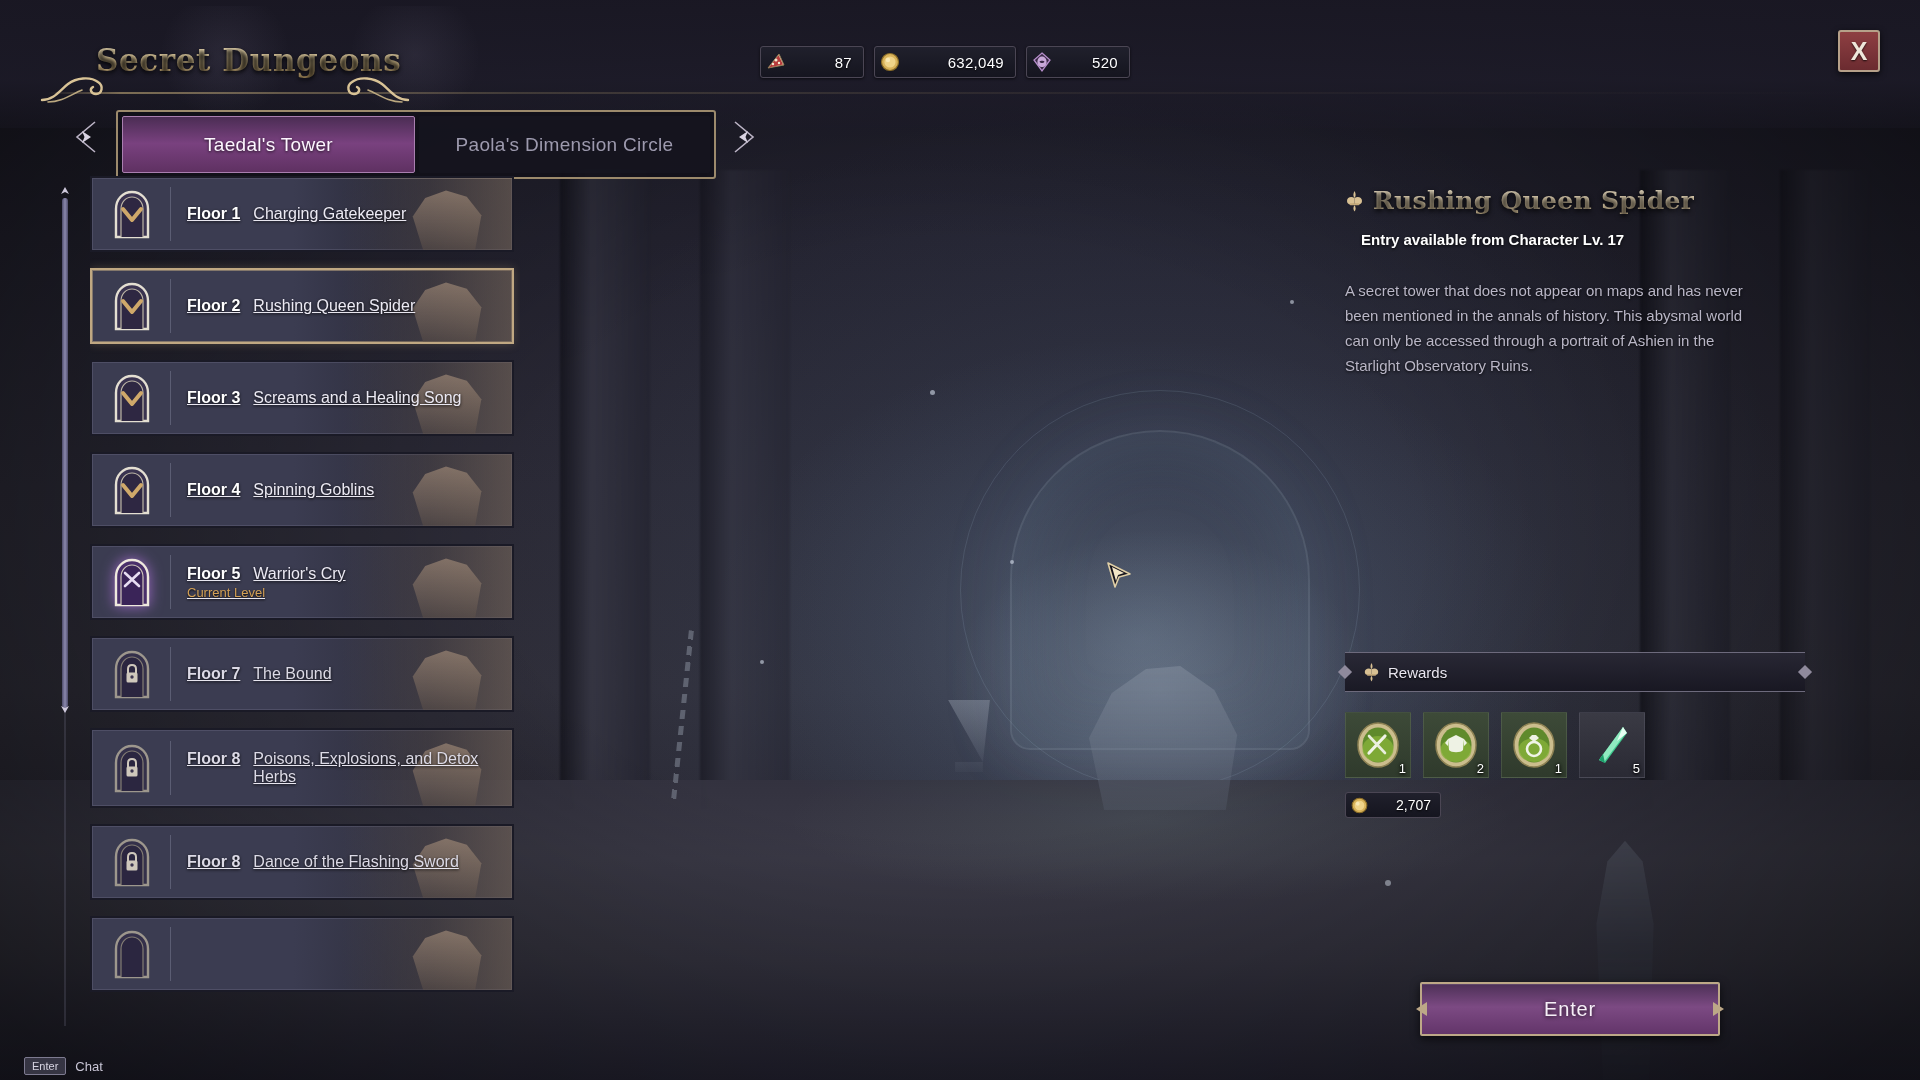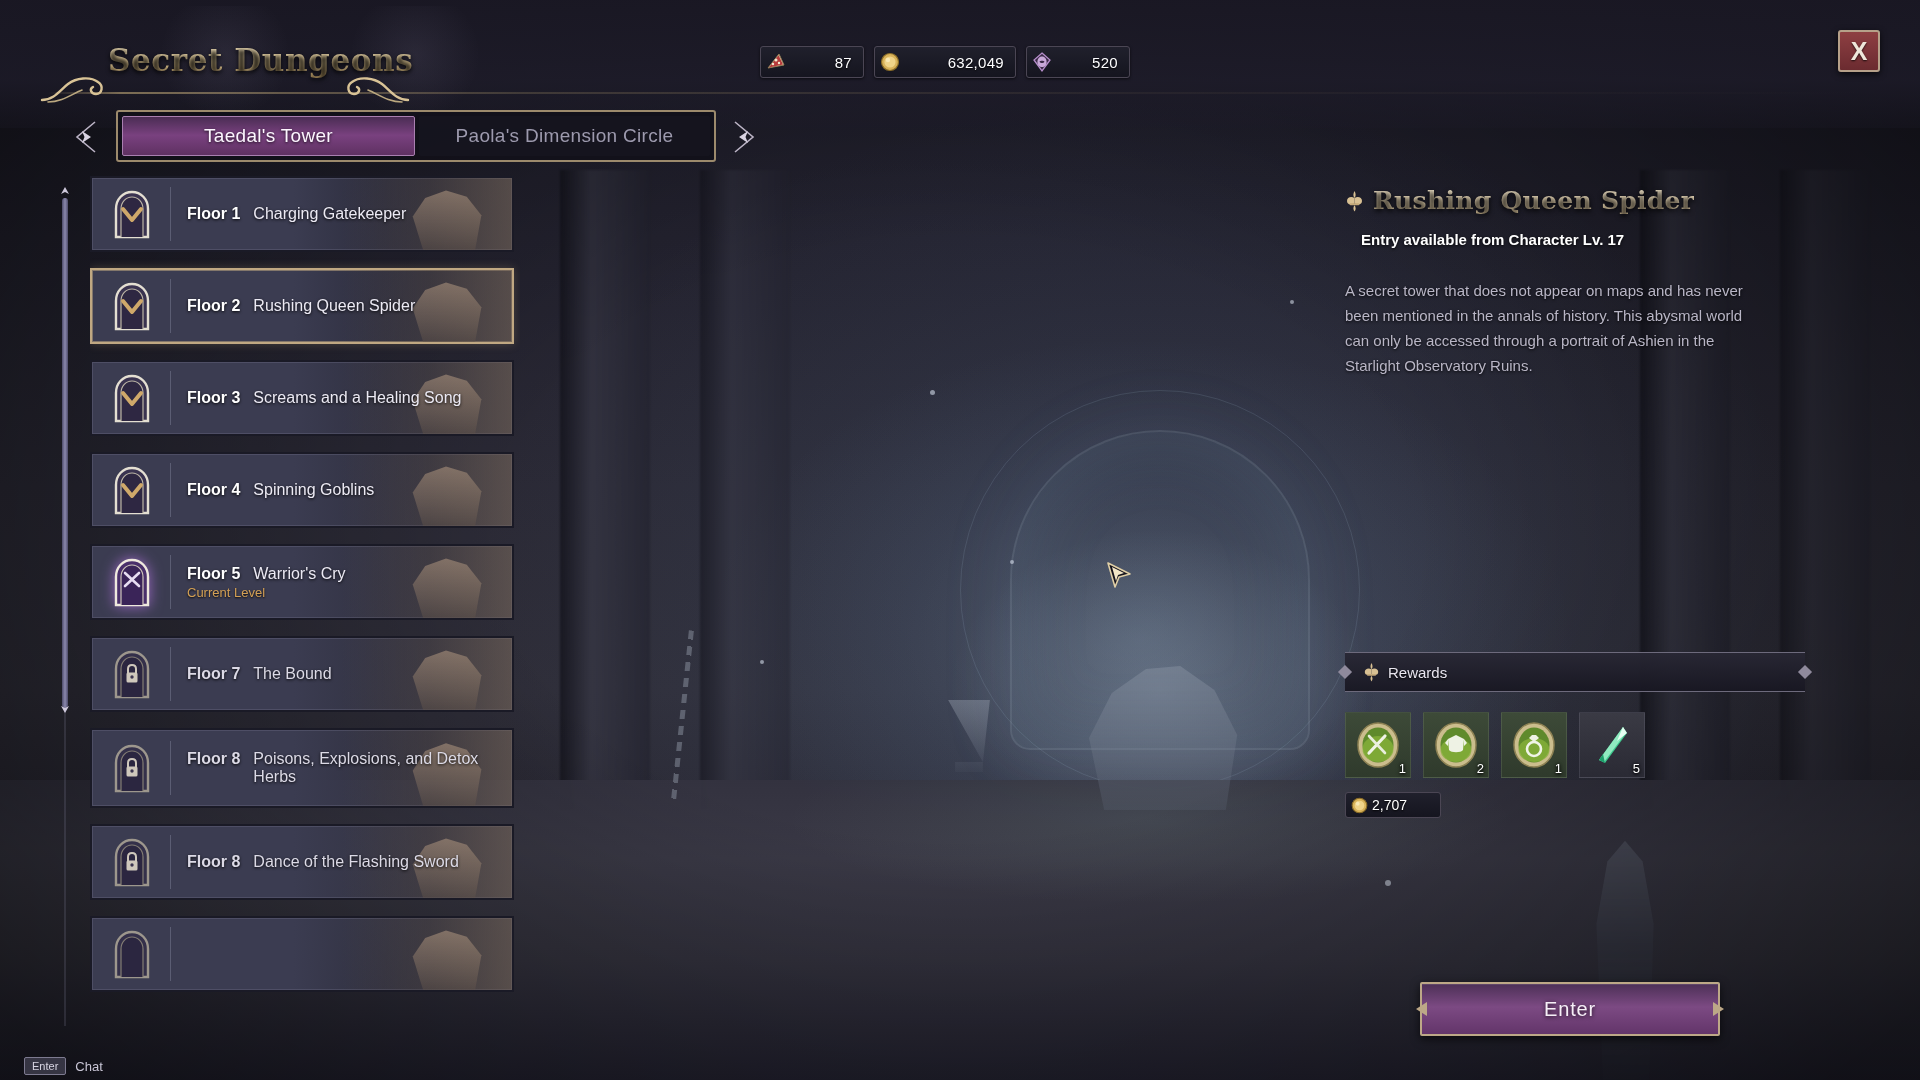--- a/index.html
+++ b/index.html
@@ -73,21 +73,21 @@
   
   #header-band{
     position:absolute; left:0; top:0; width:100%; height:128px;
     background:linear-gradient(to bottom, rgba(26,24,36,.94) 0%, rgba(30,28,42,.80) 62%, rgba(28,26,40,.28) 100%);
   }
   .crest{
     position:absolute; top:6px; width:150px; height:108px; opacity:.085;
     background:radial-gradient(circle at 50% 45%, #cfc6ee 0%, rgba(0,0,0,0) 68%);
   }
   #page-title{
-    position:absolute; left:108px; top:42px;
+    position:absolute; left:96px; top:42px;
     font-family:"DejaVu Serif", serif;
     font-size:31px; font-weight:bold; letter-spacing:.6px;
     background:linear-gradient(to bottom,#f4e6c4 0%,#e3cd9d 44%,#b99a63 100%);
     -webkit-background-clip:text; background-clip:text; color:transparent;
     text-shadow:0 2px 4px rgba(0,0,0,.85);
     white-space:nowrap;
   }
   #title-rule{
     position:absolute; left:48px; top:92px; width:1820px; height:2px;
     background:linear-gradient(to right, rgba(196,170,116,0) 0%, rgba(206,180,126,.55) 4%, rgba(150,132,96,.30) 26%, rgba(120,104,80,.12) 60%, rgba(120,104,80,0) 100%);
@@ -125,21 +125,21 @@
   }
   #close-button .x{
     font-size:25px; font-weight:bold; color:#efe7da;
     font-family:"Liberation Sans",sans-serif; line-height:1;
     text-shadow:0 1px 2px rgba(0,0,0,.8);
   }
 
   
   #tabs-wrap{ position:absolute; left:56px; top:110px; width:720px; height:52px; }
   #tabs-frame{
-    position:absolute; left:60px; top:0; width:600px; height:52px;
+    position:absolute; left:60px; top:0; width:600px; height:69px;
     background:rgba(16,15,24,.80);
     border:2px solid #9c8a6c; border-radius:3px;
     display:flex; align-items:center; padding:4px; gap:4px;
   }
   .tab{
     flex:1; height:100%; display:flex; align-items:center; justify-content:center;
     font-size:19px; letter-spacing:.3px; cursor:pointer; border-radius:2px;
   }
   .tab.active{
     background:linear-gradient(to bottom,#4b2d54 0%,#79417f 48%,#5f3162 100%);
@@ -173,21 +173,21 @@
     background:linear-gradient(to bottom, rgba(175,150,128,.60), rgba(95,82,74,.45));
     clip-path:polygon(28% 100%,18% 46%,30% 16%,50% 4%,70% 14%,84% 44%,78% 100%);
     filter:blur(.5px);
   }
   .floor-icon{
     position:relative; z-index:2; flex:0 0 52px; width:52px; height:56px;
     margin-left:14px; display:flex; align-items:center; justify-content:center;
   }
   .floor-sep{ position:relative; z-index:2; width:1px; height:54px; margin-left:12px;
               background:rgba(140,142,168,.40); }
-  .floor-text{ position:relative; z-index:2; margin-left:16px; display:flex; flex-direction:column; gap:2px; }
+  .floor-text{ position:relative; z-index:2; margin-left:16px; display:flex; flex-direction:column; gap:2px;text-decoration:underline; }
   .floor-line{ display:flex; align-items:baseline; gap:13px; }
   .floor-num{ font-size:16px; font-weight:bold; color:#fff; text-shadow:0 1px 3px rgba(0,0,0,.9); white-space:nowrap; }
   .floor-name{ font-size:16px; color:#eceaf4; text-shadow:0 1px 3px rgba(0,0,0,.9); max-width:250px; }
   .floor-sub{ font-size:13px; color:#d3a055; text-shadow:0 1px 2px rgba(0,0,0,.9); }
   .floor-row.locked .floor-name,.floor-row.locked .floor-num{ color:#dcdae6; }
 
   
   #floor-scrollbar{ position:absolute; left:58px; top:184px; width:14px; height:856px; cursor:pointer; }
   #scroll-track{ position:absolute; left:6px; top:14px; width:2px; height:828px; background:rgba(160,160,190,.16); }
   #scroll-thumb{ position:absolute; left:4px; top:14px; width:6px; height:510px; border-radius:3px;
@@ -231,21 +231,21 @@
   .reward-qty{
     position:absolute; right:4px; bottom:1px; font-size:13px; color:#fff;
     text-shadow:0 1px 3px #000, 0 0 4px #000;
   }
   #reward-gold{
     margin-top:14px; width:96px; height:26px; display:flex; align-items:center;
     background:linear-gradient(to bottom,#20202c,#15151f);
     border:1px solid #4b4654; border-radius:3px;
   }
   #reward-gold .cur-ico{ width:26px; height:26px; flex:0 0 26px; }
-  #reward-gold-val{ flex:1; text-align:left; padding-right:2px; font-size:14px; color:#fff; text-shadow:0 1px 2px #000; }
+  #reward-gold-val{ flex:1; text-align:right; padding-right:9px; font-size:14px; color:#fff; text-shadow:0 1px 2px #000; }
 
   
   #enter-button{
     position:absolute; left:1420px; top:982px; width:300px; height:54px;
     background:linear-gradient(to bottom,#4d3057 0%,#7c4a83 46%,#63356a 100%);
     border:2px solid #bda887; border-radius:2px;
     display:flex; align-items:center; justify-content:center; cursor:pointer;
     box-shadow:0 3px 10px rgba(0,0,0,.65), inset 0 1px 0 rgba(255,255,255,.10);
   }
   #enter-button::before,#enter-button::after{

